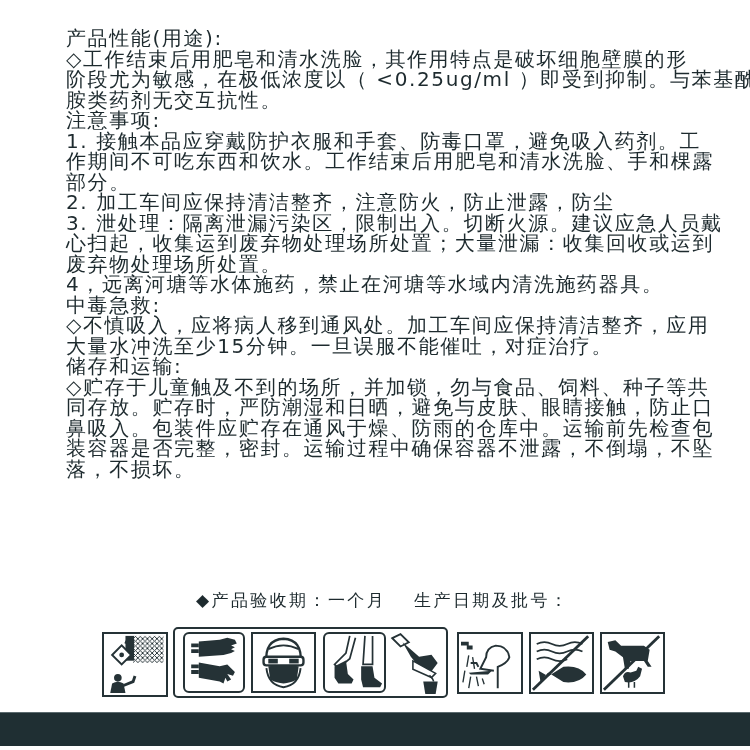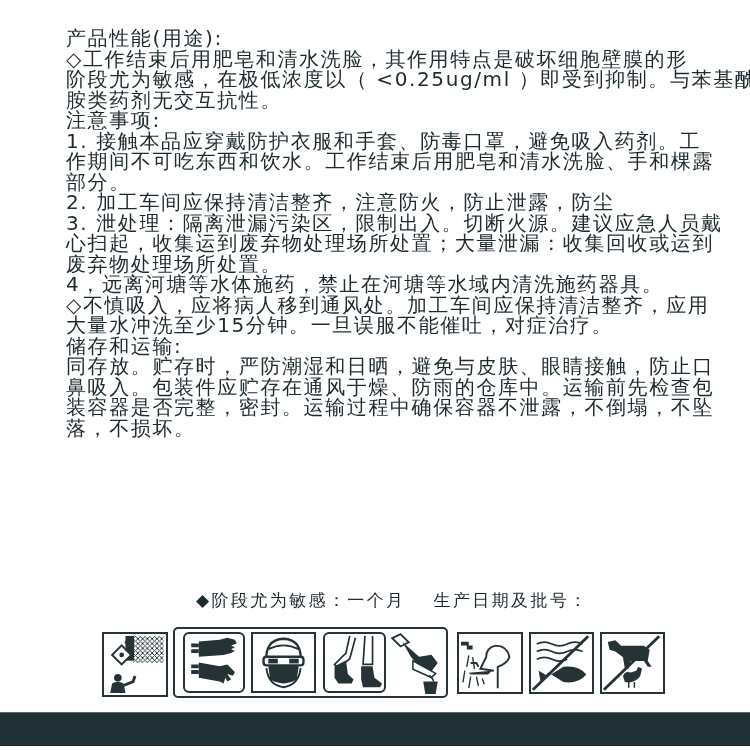--- a/index.html
+++ b/index.html
@@ -38,32 +38,34 @@
   <span class="line">注意事项:</span>
   <span class="line">1. 接触本品应穿戴防护衣服和手套、防毒口罩，避免吸入药剂。工</span>
   <span class="line">作期间不可吃东西和饮水。工作结束后用肥皂和清水洗脸、手和棵露</span>
   <span class="line">部分。</span>
   <span class="line">2. 加工车间应保持清洁整齐，注意防火，防止泄露，防尘</span>
   <span class="line">3. 泄处理：隔离泄漏污染区，限制出入。切断火源。建议应急人员戴</span>
   <span class="line">心扫起，收集运到废弃物处理场所处置；大量泄漏：收集回收或运到</span>
   <span class="line">废弃物处理场所处置。</span>
   <span class="line">4，远离河塘等水体施药，禁止在河塘等水域内清洗施药器具。</span>
 
+  <span class="line">中毒急救:</span>
   <span class="line">◇不慎吸入，应将病人移到通风处。加工车间应保持清洁整齐，应用</span>
   <span class="line">大量水冲洗至少15分钟。一旦误服不能催吐，对症治疗。</span>
 
   <span class="line">储存和运输:</span>
+  <span class="line">◇贮存于儿童触及不到的场所，并加锁，勿与食品、饲料、种子等共</span>
   <span class="line">同存放。贮存时，严防潮湿和日晒，避免与皮肤、眼睛接触，防止口</span>
   <span class="line">鼻吸入。包装件应贮存在通风于燥、防雨的仓库中。运输前先检查包</span>
   <span class="line">装容器是否完整，密封。运输过程中确保容器不泄露，不倒塌，不坠</span>
   <span class="line">落，不损坏。</span>
 </div>
 
 <div class="footer-line">
-  <span>◆</span><span>阶段尤为敏感：一个月</span><span class="gap"></span><span>生产日期及批号：</span>
+  <span>◆</span><span>产品验收期：一个月</span><span class="gap"></span><span>生产日期及批号：</span>
 </div>
 
 <div class="icon" style="left:102px;top:632px;width:66px;height:65px;">
   <svg viewBox="0 0 64 64">
     <defs>
       <pattern id="hatch" width="5" height="5" patternUnits="userSpaceOnUse">
         <path d="M0,0 L5,5 M5,0 L0,5" stroke="#253236" stroke-width="1"></path>
       </pattern>
     </defs>
     <rect x="30" y="2" width="32" height="28" fill="url(#hatch)"></rect>

